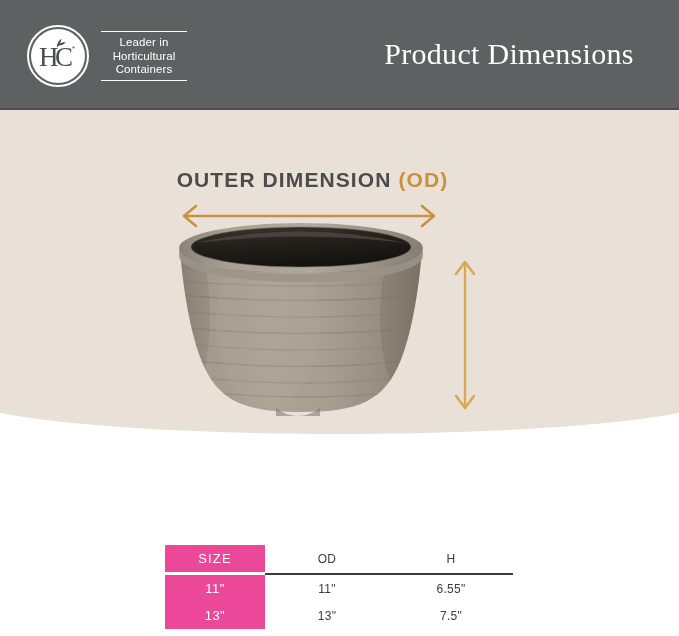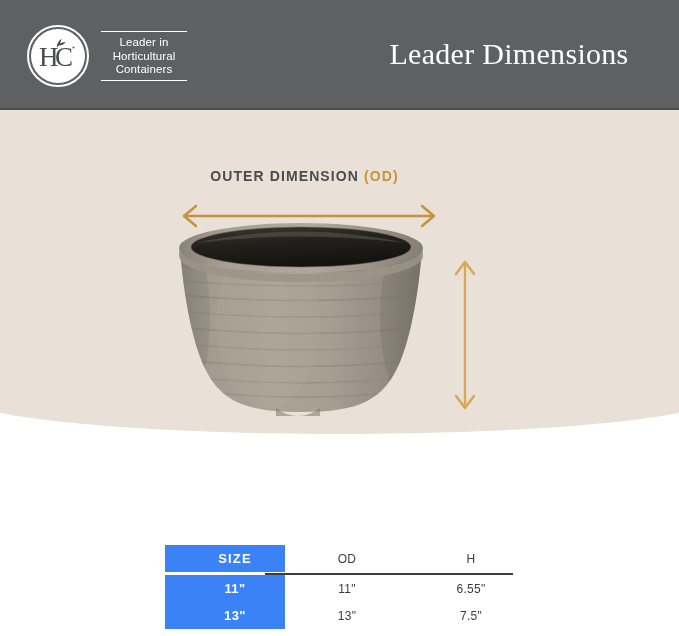--- a/index.html
+++ b/index.html
@@ -109,24 +109,24 @@
     position: absolute;
     left: 0; top: 0;
     width: 679px;
     height: 300px;
     background: #e9e1d7;
   }
 
   
   .od-label {
     position: absolute;
-    left: 0; top: 168px;
+    left: 8px; top: 168px;
     width: 609px;
     text-align: center;
-    font-size: 14px;
+    font-size: 21px;
     font-weight: 700;
     letter-spacing: 1.1px;
     color: #4a4b4c;
     white-space: nowrap;
   }
   .od-label .accent { color: #c8913f; }
 
   .od-arrow {
     position: absolute;
     left: 176px; top: 203px;
@@ -163,29 +163,28 @@
     width: 350px;
   }
   .spec-row {
     display: flex;
     height: 27px;
     align-items: stretch;
   }
   .cell-size {
     width: 100px;
     flex: 0 0 100px;
-    background: #3b82f6;
+    background: #ec4899;
     color: #ffffff;
     font-size: 13px;
-    font-weight: 700;
+    font-weight: 400;
     display: flex;
     align-items: center;
     justify-content: center;
     letter-spacing: 0.4px;
-    padding-left: 20px;
   }
   .cell-size.header { letter-spacing: 1.2px; }
   .cell-od, .cell-h {
     flex: 0 0 124px;
     width: 124px;
     color: #3b3c3d;
     font-size: 12px;
     display: flex;
     align-items: center;
     justify-content: center;
@@ -230,21 +229,21 @@
         </svg>
       </div>
 
       <div class="logo-tagline">
         <span>Leader in</span>
         <span>Horticultural</span>
         <span>Containers</span>
       </div>
     </div>
 
-    <div class="header-title">Leader Dimensions</div>
+    <div class="header-title">Product Dimensions</div>
   </div>
 
   <div class="stage">
     <div class="stage-bg2"></div>
     <div class="stage-bg"></div>
   </div>
 
   <div class="od-label">
     <span>OUTER DIMENSION</span><span>&nbsp;</span><span class="accent">(OD)</span>
   </div>

